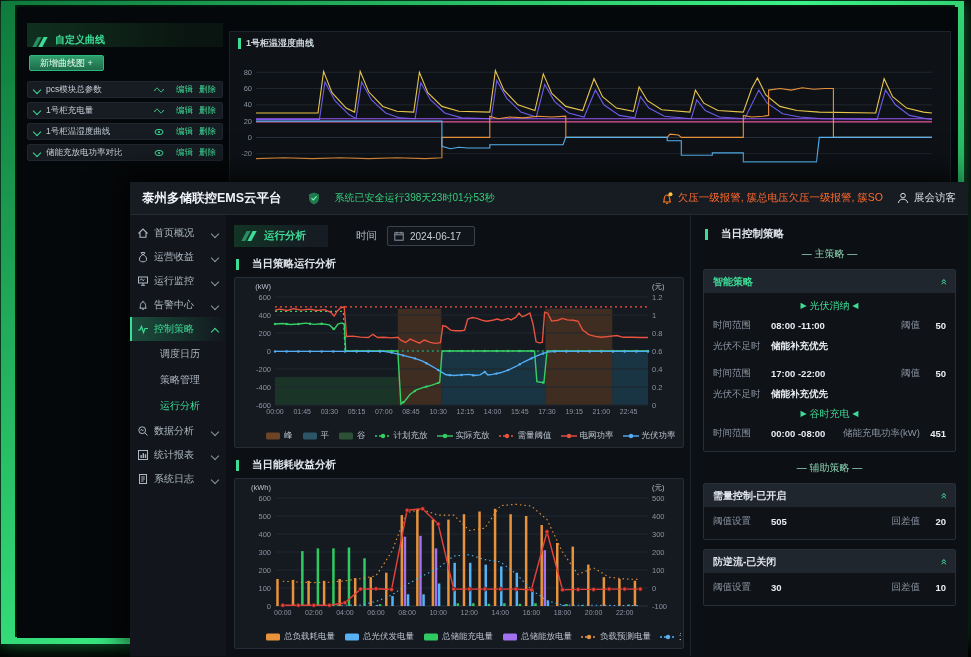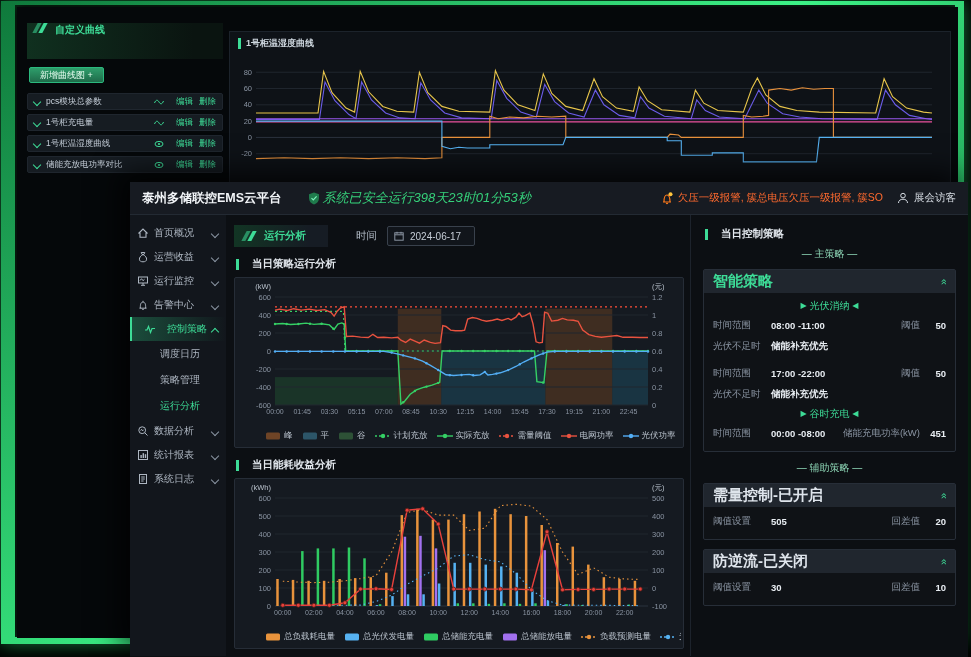--- a/index.html
+++ b/index.html
@@ -8,21 +8,21 @@
   .stage { position:relative; width:971px; height:657px; background:#000; overflow:hidden; }
 
   
   .neon-frame { position:absolute; left:1px; top:1px; width:963px; height:643px;
     border-left:14px solid #2bd46e; border-right:9px solid #25c261; border-top:4px solid #1ea755; border-bottom:7px solid #17833f;
     border-image:linear-gradient(135deg,#0f7a3c,#3cf286,#0c5e2e) 1;
     box-shadow:0 0 18px rgba(43,212,110,.55), inset 0 0 12px rgba(43,212,110,.25);
     z-index:0; }
   .bg-window { position:absolute; left:17px; top:7px; width:941px; height:631px; background:#05080a; z-index:1; }
   .bgw-left { position:absolute; left:10px; top:16px; width:196px; }
-  .bgw-header { display:flex; align-items:flex-start; gap:6px; height:36px; padding:0 6px;
+  .bgw-header { display:flex; align-items:flex-end; gap:6px; height:24px; padding:0 6px;
     background:linear-gradient(90deg,#10301f,#0a1410 85%); }
   .slashes { display:inline-block; width:16px; height:10px; position:relative; }
   .slashes i { position:absolute; top:0; width:4px; height:10px; background:#3ddc97; transform:skewX(-28deg); }
   .slashes i:nth-child(1){ left:2px; opacity:.55; } .slashes i:nth-child(2){ left:8px; }
   .bgw-title { color:#3ddc97; font-size:10px; font-weight:bold; }
   .bgw-add { margin:8px 0 10px 2px; height:16px; padding:0 10px; font-size:9px; color:#eafff3;
     background:linear-gradient(180deg,#2e9e6b,#1f6b4a); border:1px solid #2bb97e; border-radius:2px; cursor:pointer; }
   .bgw-row { display:flex; align-items:center; height:17px; margin-bottom:4px; padding:0 6px;
     background:#161c22; border:1px solid #1f262e; border-radius:2px; }
   .bgw-row .chev { margin-right:5px; }
@@ -37,32 +37,32 @@
   .bgw-chart-panel { position:absolute; left:212px; top:24px; width:722px; height:156px; background:#0e1217; border:1px solid #1c232b; }
   .bgw-chart-title { display:flex; align-items:center; gap:5px; padding:5px 0 2px 8px; }
   .greenbar { width:3px; height:11px; background:#3ddc97; }
   .bgw-chart-title span { color:#cdd6de; font-size:9px; font-weight:bold; }
 
   
   .fg-window { position:absolute; left:130px; top:182px; width:838px; height:475px; background:#0c0f13; z-index:2;
     box-shadow:-10px -10px 26px rgba(0,0,0,.75); }
   .fg-header { display:flex; align-items:center; height:33px; background:#171b22; border-bottom:1px solid #232a33; padding:0 12px; }
   .logo { color:#f2f5f8; font-size:12.5px; font-weight:bold; margin-right:26px; white-space:nowrap; }
-  .uptime { display:flex; align-items:center; gap:3px; color:#35d07a; font-size:13px; white-space:nowrap;font-style:italic; }
+  .uptime { display:flex; align-items:center; gap:15px; color:#35d07a; font-size:10px; white-space:nowrap; }
   .hspacer { flex:1; }
   .alarm { display:flex; align-items:center; gap:4px; max-width:260px; overflow:hidden; }
   .alarm span { color:#ff6a2e; font-size:10.5px; white-space:nowrap; }
   .user { display:flex; align-items:center; gap:5px; margin-left:14px; color:#d7dde4; font-size:10.5px; white-space:nowrap; cursor:pointer; }
 
   .fg-body { display:flex; height:441px; }
   .sidebar { width:96px; background:#12161c; padding-top:6px; flex-shrink:0; }
   .nav-item { display:flex; align-items:center; gap:5px; height:24px; padding:0 7px; cursor:pointer; }
   .nav-item .txt { flex:1; color:#aeb7c2; font-size:10px; }
   .nav-item svg { flex-shrink:0; }
-  .nav-item.active { background:linear-gradient(90deg,rgba(46,204,132,.30),rgba(46,204,132,0)); border-left:2px solid #3ddc97; padding-left:12px;text-align:right; }
+  .nav-item.active { background:linear-gradient(90deg,rgba(46,204,132,.30),rgba(46,204,132,0)); border-left:2px solid #3ddc97; padding-left:5px; }
   .nav-item.active .txt { color:#3ddc97; }
   .sub-item { height:26px; line-height:26px; padding-left:30px; color:#aeb7c2; font-size:10px; cursor:pointer; }
   .sub-item.active { color:#3ddc97; }
 
   .main-col { width:464px; padding:8px 6px 0 8px; flex-shrink:0; }
   .toolbar { display:flex; align-items:center; height:26px; margin-bottom:6px; }
   .run-tab { display:flex; align-items:center; gap:6px; background:linear-gradient(90deg,#123524,#161c24 80%); height:22px; padding:0 22px 0 8px; cursor:pointer; }
   .run-tab span { color:#3ddc97; font-size:10.5px; font-weight:bold; }
   .time-label { color:#aeb7c2; font-size:10.5px; margin:0 10px 0 28px; }
   .date-box { display:flex; align-items:center; gap:6px; width:88px; height:20px; background:#11151b;
@@ -72,21 +72,21 @@
   .section-title span { color:#e3e8ee; font-size:10.5px; font-weight:bold; }
   .chart-panel { background:#151a21; border:1px solid #262d37; border-radius:2px; padding:3px 2px 2px 2px; margin-bottom:8px; }
   .legend { display:flex; align-items:center; gap:9px; height:18px; padding-left:28px; overflow:hidden; white-space:nowrap; }
   .legend .li { display:flex; align-items:center; gap:3px; cursor:pointer; flex-shrink:0; }
   .legend .li span { color:#b8c1cb; font-size:8.5px; }
 
   .control-panel { flex:1; border-left:1px solid #1d232c; padding:8px 12px 0 12px; }
   .group-label { text-align:center; color:#8fd9b8; font-size:10px; height:16px; margin:4px 0 6px; }
   .card { border:1px solid #272e38; border-radius:2px; margin-bottom:9px; background:rgba(255,255,255,.015); }
   .card-head { display:flex; align-items:center; justify-content:space-between; height:23px; padding:0 9px; background:#20262e; }
-  .card-head .t { font-size:15px; font-weight:bold; color:#dfe5ec; }
+  .card-head .t { font-size:10px; font-weight:bold; color:#dfe5ec; }
   .card-head .t.green { color:#3ddc97; }
   .dbl-chev { color:#3ddc97; font-size:11px; transform:rotate(-90deg); display:inline-block; cursor:pointer; line-height:10px; }
   .card-body { padding:4px 9px 7px 9px; }
   .sec-head { text-align:center; color:#3ddc97; font-size:10px; font-weight:normal; height:18px; line-height:18px; }
   .sec-head .ar { font-size:8px; position:relative; top:-1px; }
   .kv-row { display:flex; align-items:center; height:21px; font-size:9.5px; }
   .kv-row .k { color:#8a94a2; width:58px; flex-shrink:0; }
   .kv-row .v { color:#e8edf2; font-weight:bold; }
   .kv-row .k2 { color:#8a94a2; margin-left:auto; margin-right:8px; }
   .kv-row .v2 { color:#e8edf2; font-weight:bold; min-width:18px; text-align:right; }

